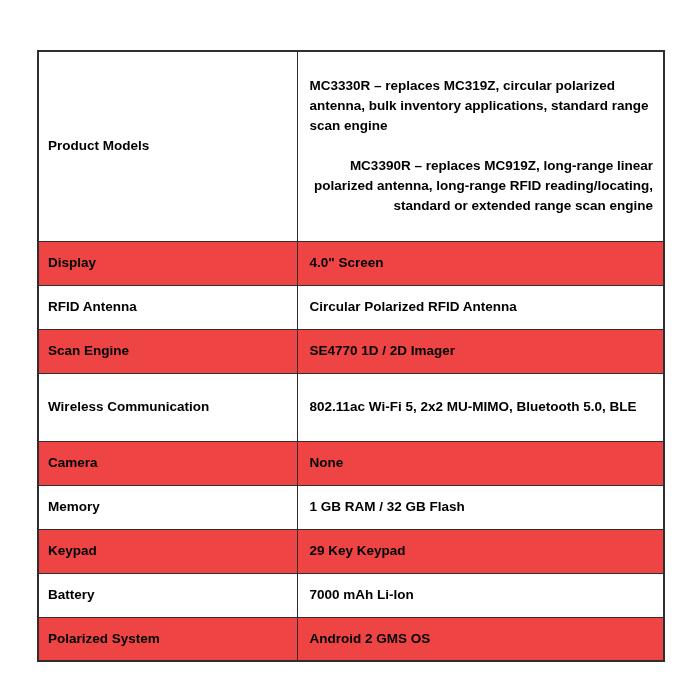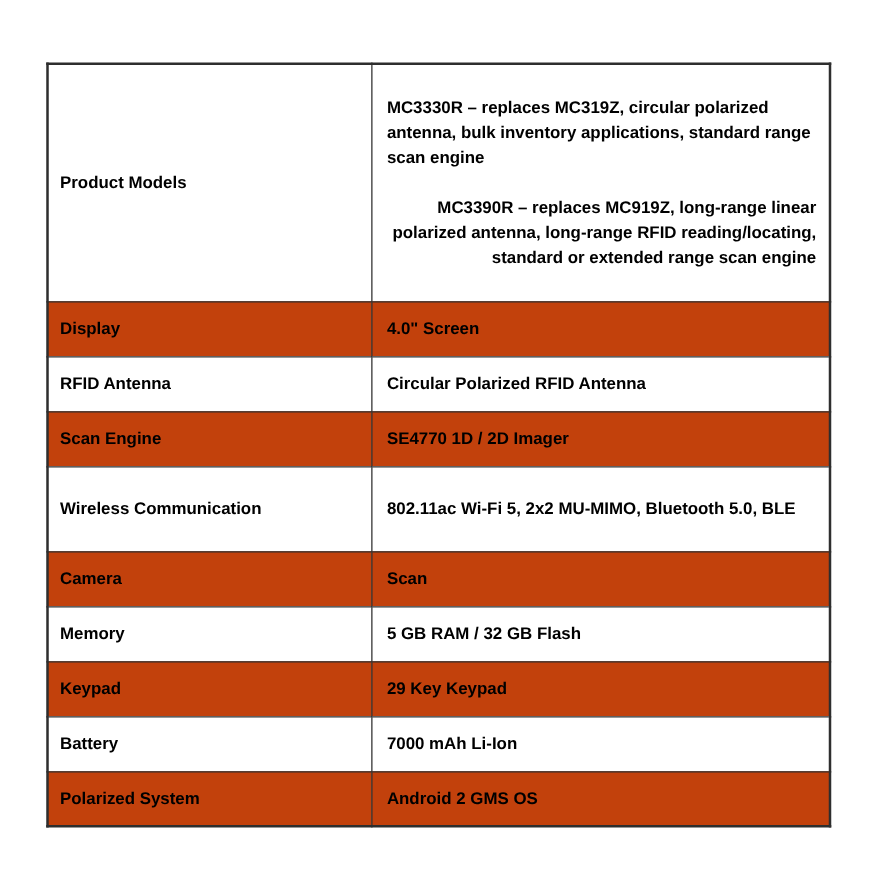--- a/index.html
+++ b/index.html
@@ -44,21 +44,21 @@
   td.value-cell p {
     margin: 0;
   }
   td.value-cell p + p {
     margin-top: 20px;
     text-align: right;
   }
   tr.spec-row { height: 44px; }
   tr.spec-row:first-child { height: 190px; }
   tr.spec-row:nth-child(5) { height: 68px; }
-  tr.spec-row.shaded td { background: #c2410c; margin-left: 12px; }
+  tr.spec-row.shaded td { background: #ef4444; margin-left: 12px; }
   tr.spec-row.plain td { background: #ffffff; }
 </style>
 </head>
 <body>
 
 <div class="page">
   <table class="spec-table">
     <colgroup>
       <col class="label-col">
       <col class="value-col">
@@ -91,27 +91,27 @@
         </tr>
         <tr class="spec-row plain">
           <td class="label-cell">Wireless Communication</td>
           <td class="value-cell">
             <p>802.11ac Wi-Fi 5, 2x2 MU-MIMO, Bluetooth 5.0, BLE</p>
           </td>
         </tr>
         <tr class="spec-row shaded">
           <td class="label-cell">Camera</td>
           <td class="value-cell">
-            <p>Scan</p>
+            <p>None</p>
           </td>
         </tr>
         <tr class="spec-row plain">
           <td class="label-cell">Memory</td>
           <td class="value-cell">
-            <p>5 GB RAM / 32 GB Flash</p>
+            <p>1 GB RAM / 32 GB Flash</p>
           </td>
         </tr>
         <tr class="spec-row shaded">
           <td class="label-cell">Keypad</td>
           <td class="value-cell">
             <p>29 Key Keypad</p>
           </td>
         </tr>
         <tr class="spec-row plain">
           <td class="label-cell">Battery</td>

